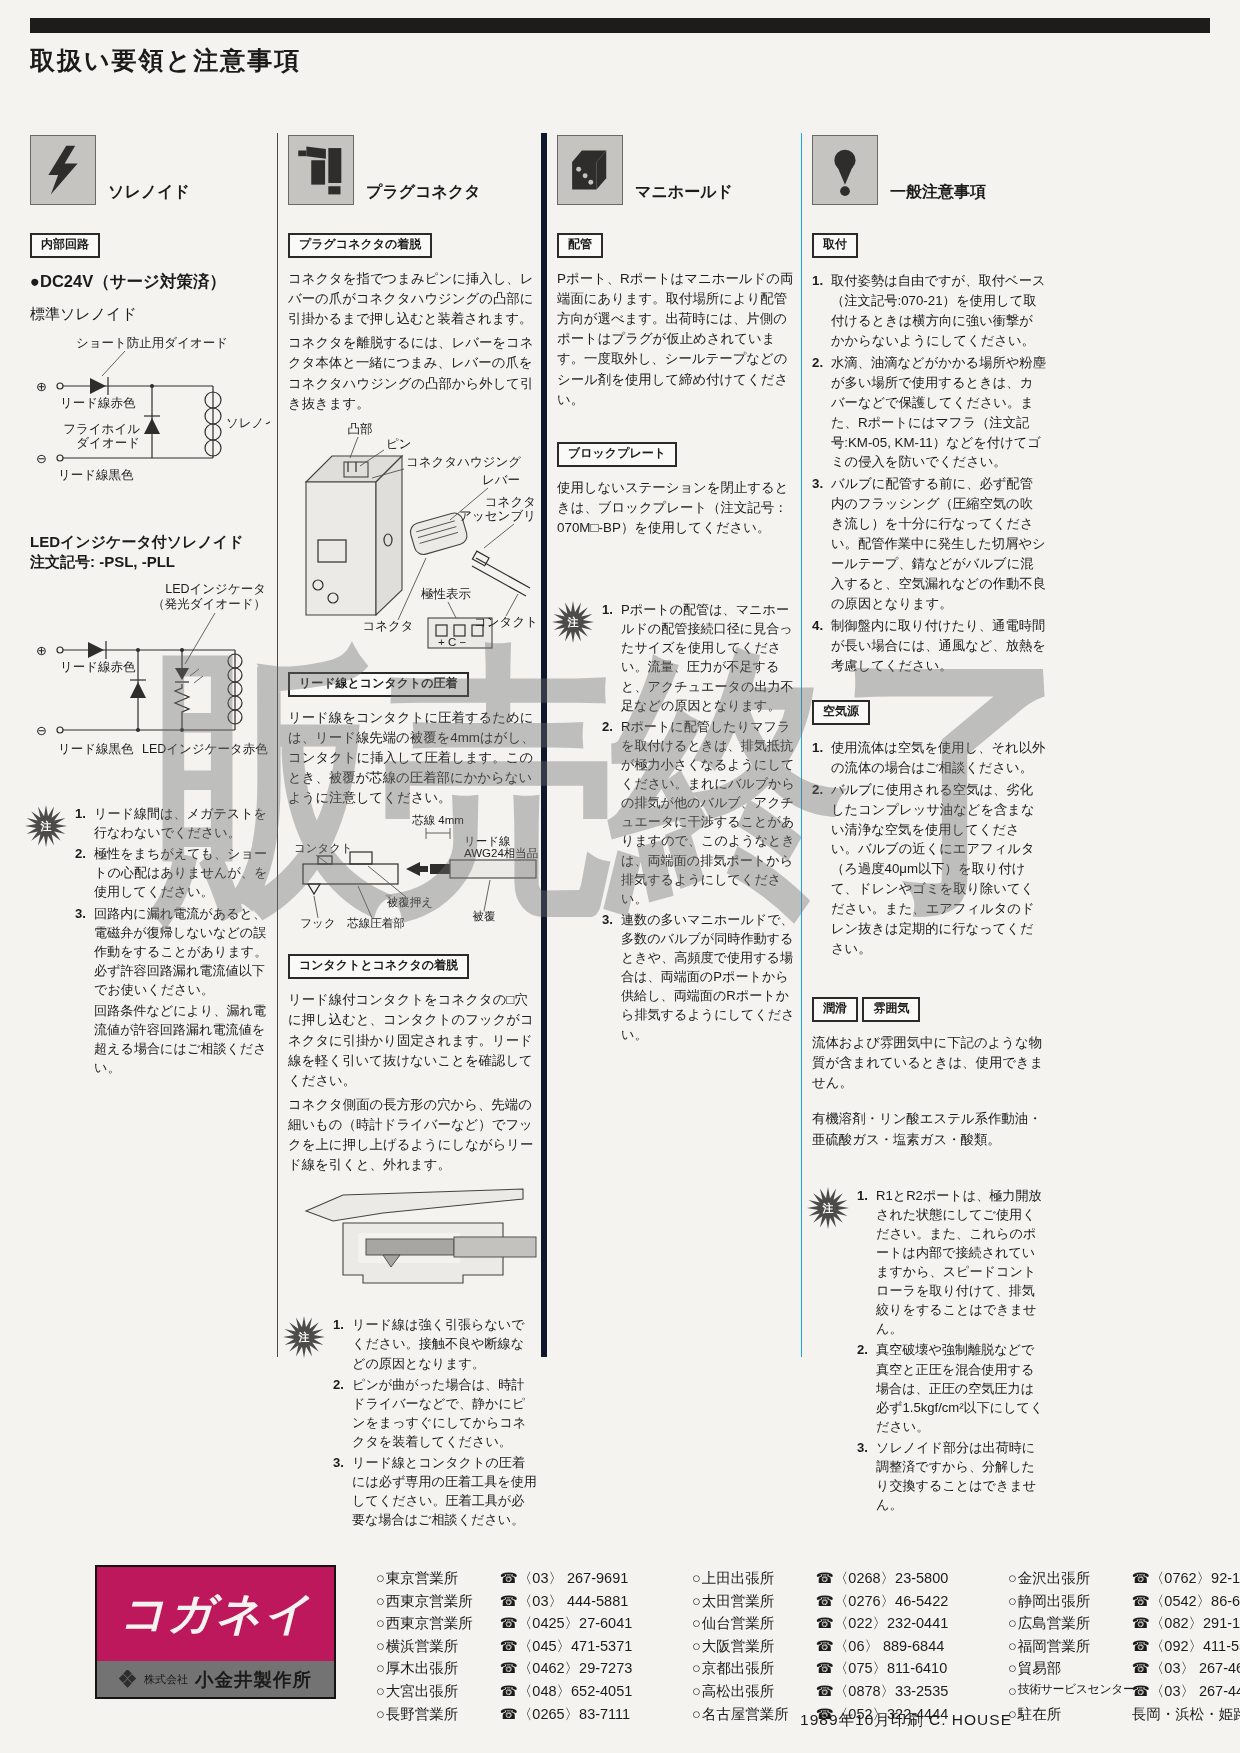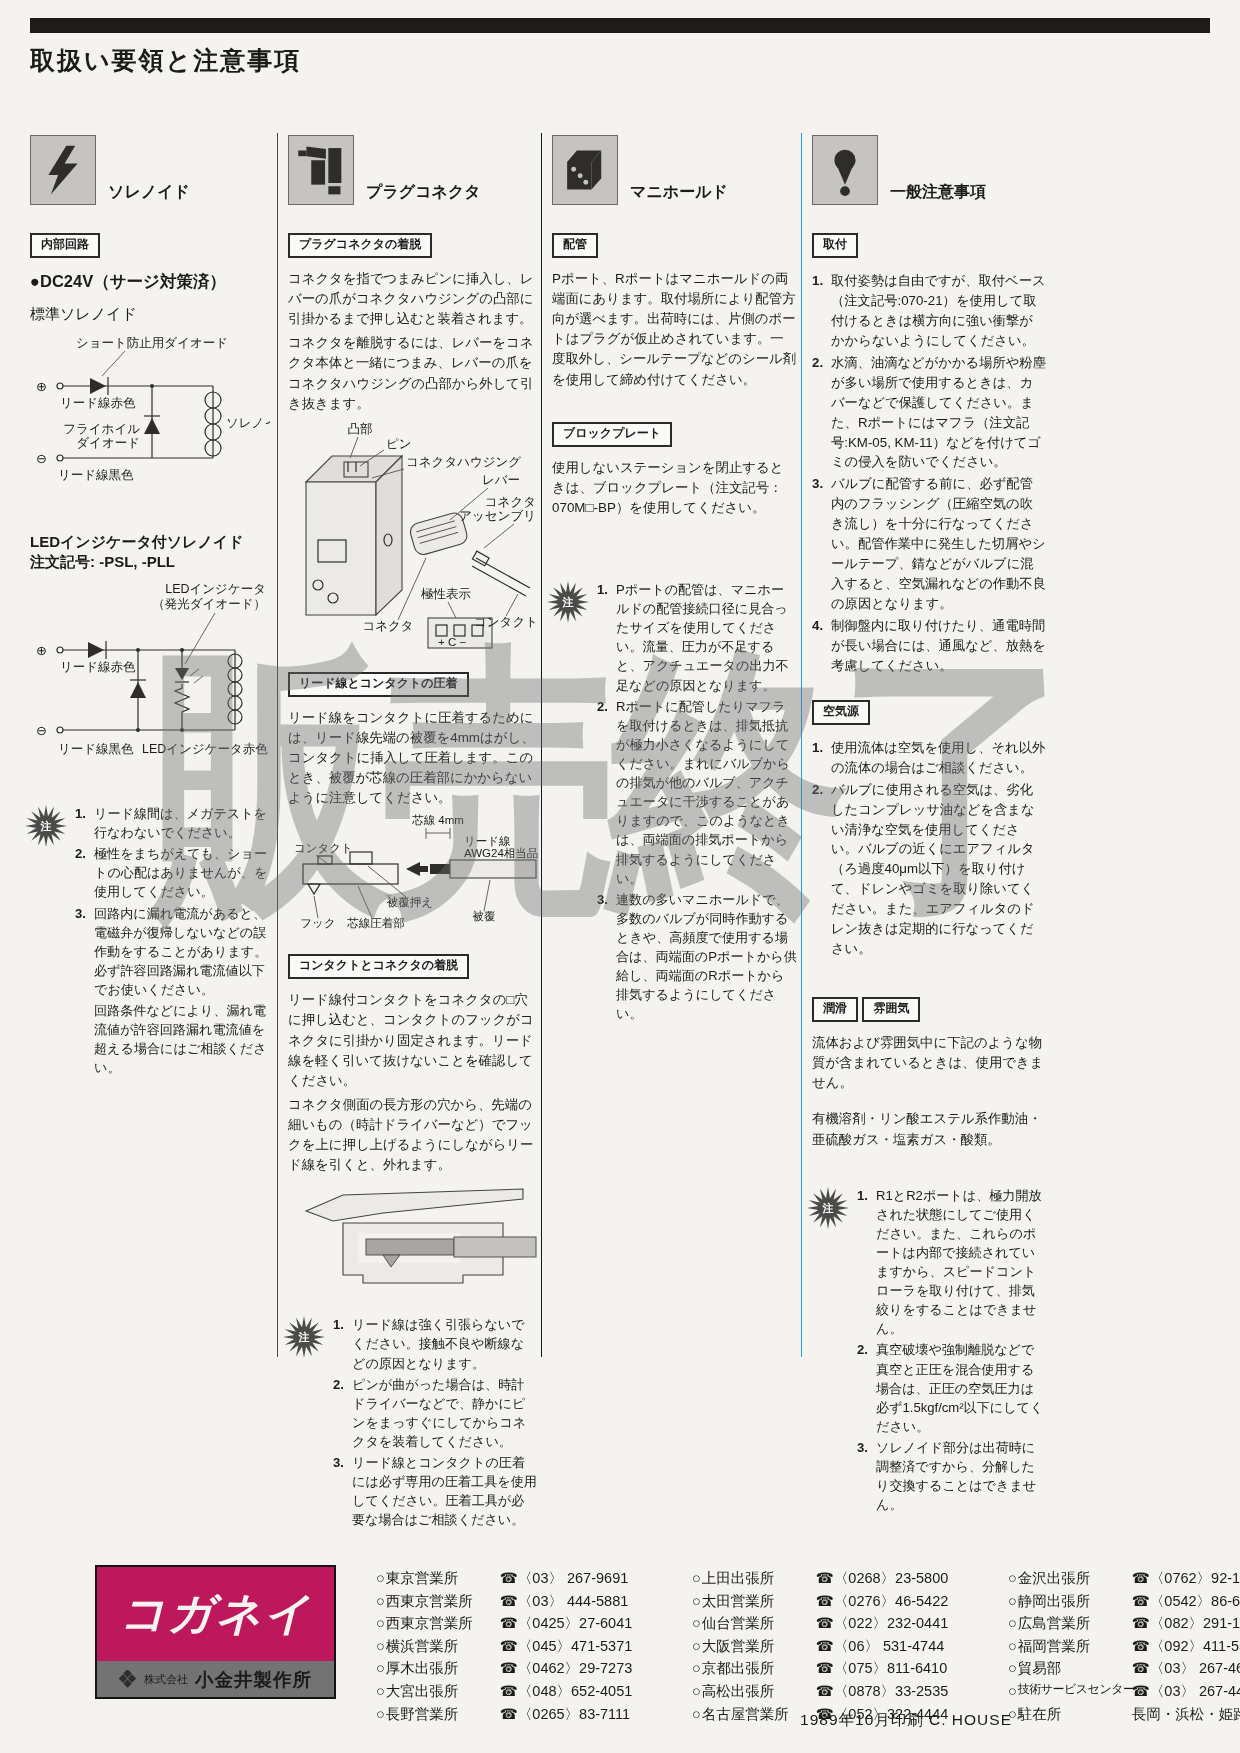--- a/index.html
+++ b/index.html
@@ -8,21 +8,21 @@
     background:#f4f3f0; overflow:hidden;
     font-family:"Liberation Sans","DejaVu Sans",sans-serif; color:#1c1b1a;
   }
   .topbar { position:absolute; left:30px; top:18px; width:1180px; height:15px; background:#1d1c1b; }
   .page-title { position:absolute; left:30px; top:44px; font-size:25px; font-weight:bold; letter-spacing:2px; }
 
   .cols { position:absolute; left:30px; top:133px; display:flex; height:1224px; }
   .col { box-sizing:border-box; }
   .c1 { width:247px; padding-right:4px; }
   .c2 { width:264px; border-left:1px solid #4a4947; padding-left:10px; padding-right:4px; }
-  .c3 { width:260px; border-left:1px solid #0f172a; padding-left:10px; padding-right:4px; }
+  .c3 { width:260px; border-left:6px solid #0f172a; padding-left:10px; padding-right:4px; }
   .c4 { width:245px; border-left:1px solid #0ea5e9; padding-left:10px; }
 
   .icon-row { display:flex; align-items:flex-end; gap:12px; margin-bottom:28px; height:72px; }
   .icon-box { width:64px; height:68px; background:#c6c4c0; border:1px solid #6a6966; display:flex; align-items:center; justify-content:center; flex:none; }
   .icon-label { font-size:16px; font-weight:bold; padding-bottom:2px; white-space:nowrap; }
 
   .shead { display:inline-block; border:2px solid #2b2a28; padding:1px 9px 3px; font-size:12px; font-weight:bold; margin:0 0 11px; background:rgba(255,255,255,.55); }
   .mt { margin-top:20px; }
   p.body { font-size:13.4px; line-height:1.5; margin:0 0 4px; }
   .bold-line { font-size:16.5px; font-weight:bold; margin:2px 0 10px; }
@@ -512,21 +512,21 @@
             <span class="otel">☎〈0276〉46-5422</span>
           </div>
         <div class="office-row">
             <span class="mk">○</span>
             <span class="oname">仙台営業所</span>
             <span class="otel">☎〈022〉232-0441</span>
           </div>
         <div class="office-row">
             <span class="mk">○</span>
             <span class="oname">大阪営業所</span>
-            <span class="otel">☎〈06〉 531-4744</span>
+            <span class="otel">☎〈06〉 889-6844</span>
           </div>
         <div class="office-row">
             <span class="mk">○</span>
             <span class="oname">京都出張所</span>
             <span class="otel">☎〈075〉811-6410</span>
           </div>
         <div class="office-row">
             <span class="mk">○</span>
             <span class="oname">高松出張所</span>
             <span class="otel">☎〈0878〉33-2535</span>

